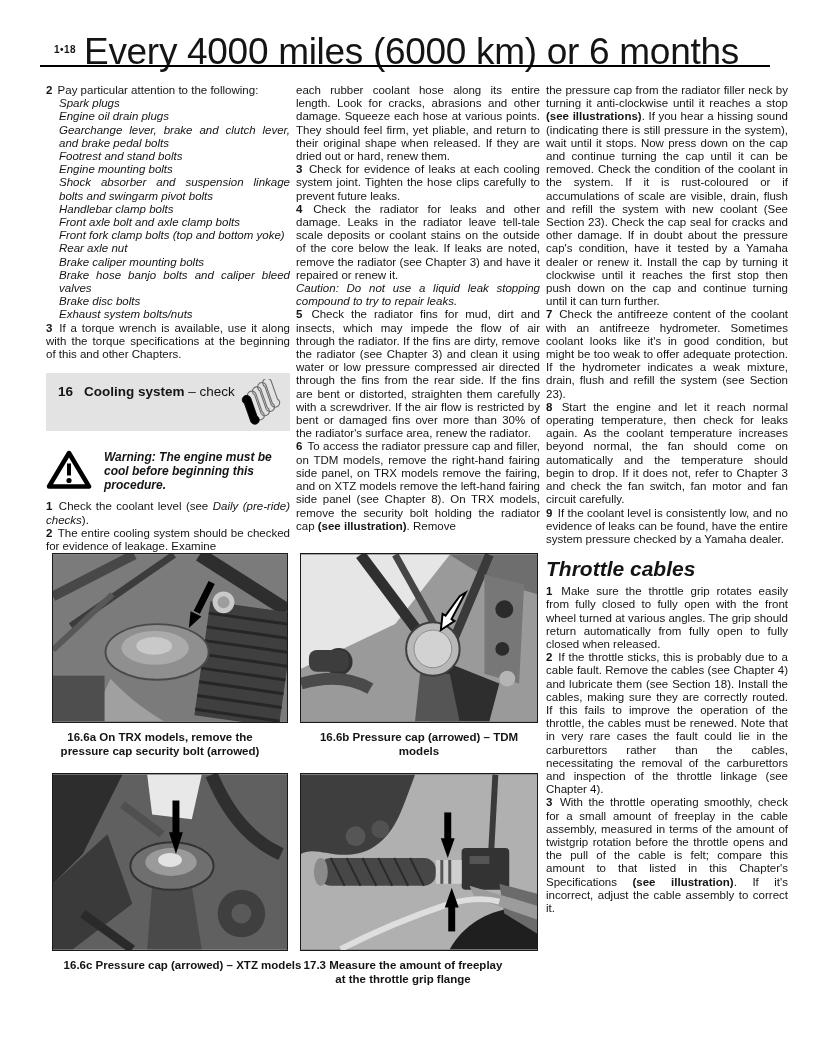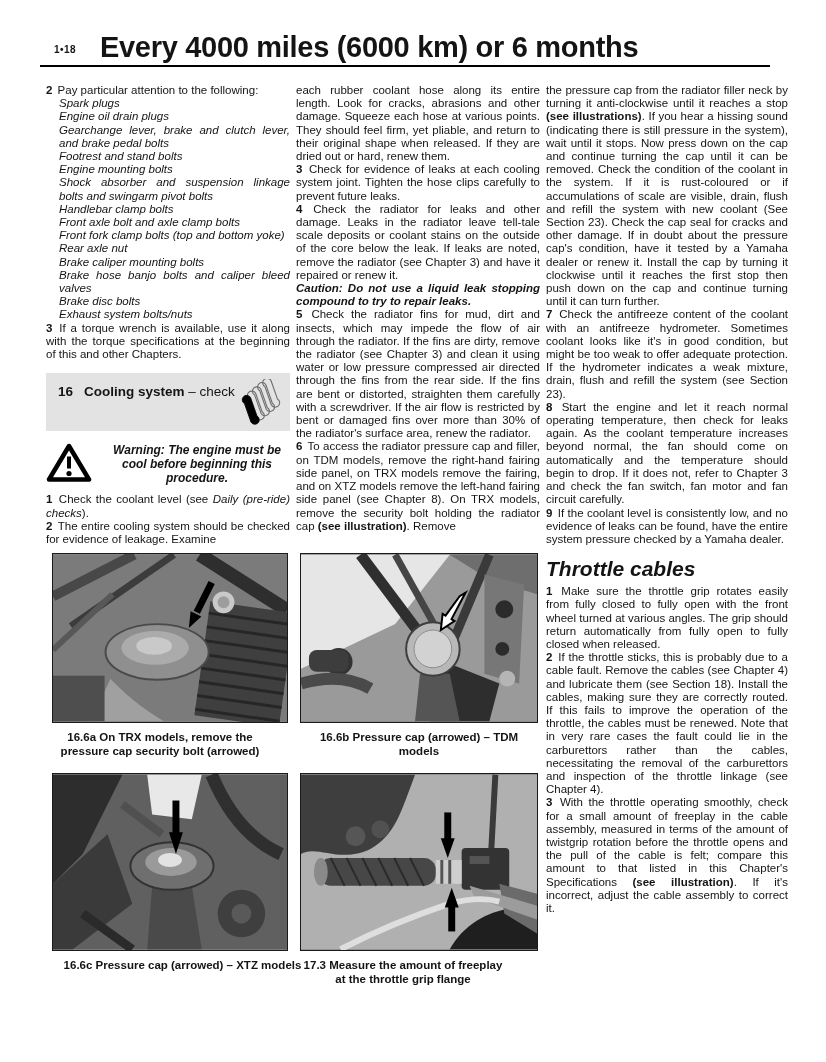--- a/index.html
+++ b/index.html
@@ -1,39 +1,39 @@
 <!DOCTYPE html>
 <html><head>
 <meta charset="utf-8">
 <style>
   html,body{margin:0;padding:0;background:#fff;}
   .page{position:relative;width:826px;height:1062px;background:#ffffff;overflow:hidden;
         font-family:"Liberation Sans",sans-serif;color:#141414;}
   
   .pagenum{position:absolute;left:54px;top:44px;font-size:10px;font-weight:bold;letter-spacing:.5px;}
-  .page-title{position:absolute;left:100px;top:31px;font-size:29px;font-weight:700;letter-spacing:-.3px;white-space:nowrap;}
+  .page-title{position:absolute;left:84px;top:31px;font-size:37px;font-weight:400;letter-spacing:-.3px;white-space:nowrap;}
   .head-rule{position:absolute;left:40px;top:65px;width:730px;height:2px;background:#000;}
   
   .col{position:absolute;top:84px;font-size:11.5px;line-height:13.2px;text-align:justify;}
   .col1{left:46px;width:244px;}
   .col2{left:296px;width:244px;}
   .col3{left:546px;width:242px;}
   .para{margin:0;}
   .num{font-weight:bold;padding-right:2px;}
   .list-item{padding-left:13px;font-style:italic;text-align:justify;}
-  .caution{font-weight:bold;font-style:italic;}
+  .caution{font-weight:normal;font-style:italic;}
   
   .sec-box{position:relative;background:#e3e3e3;margin:12px 0 0 0;min-height:58px;box-sizing:border-box;padding:11px 44px 8px 12px;}
   .sec-box.two-line{min-height:60px;}
   .sec-title{position:relative;font-size:13.5px;line-height:16px;font-weight:bold;padding-left:26px;text-align:left;}
   .sec-num{position:absolute;left:0;top:0;}
   .sec-suffix{font-weight:normal;}
   .spanner{position:absolute;right:9px;top:50%;transform:translateY(-50%);}
   
-  .warning-block{display:flex;gap:12px;margin:9px 0 6px 0;text-align:center;}
+  .warning-block{display:flex;gap:12px;margin:16px 0 6px 0;text-align:left;}
   .warning-icon-wrap{flex:0 0 46px;padding-top:2px;}
   .warning-text{font-weight:bold;font-style:italic;font-size:12px;line-height:14px;padding-top:3px;}
   
   .sub-heading{font-size:21px;line-height:19px;font-weight:bold;font-style:italic;margin:13px 0 7px 0;text-align:left;}
   
   .figure{position:absolute;}
   .photo{display:block;border:1px solid #1a1a1a;background:#888;}
   .fig-caption{font-weight:bold;font-size:11.5px;line-height:14px;text-align:center;margin-top:7px;}
   #fig-16-6a{left:52px;top:553px;width:216px;}
   #fig-16-6b{left:300px;top:553px;width:238px;}

